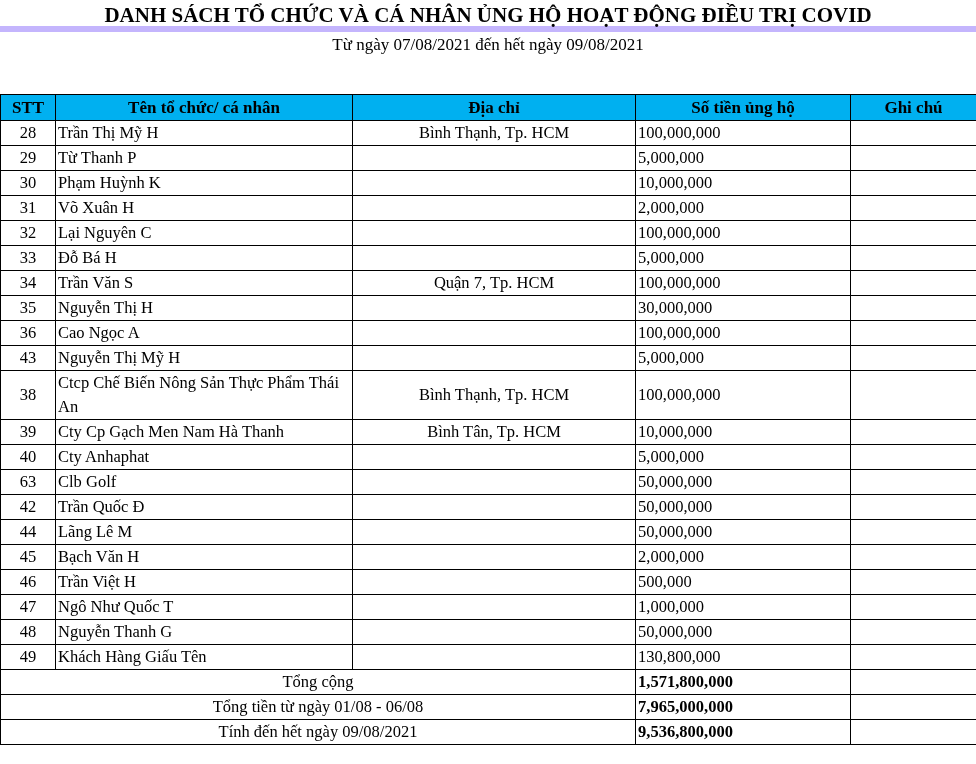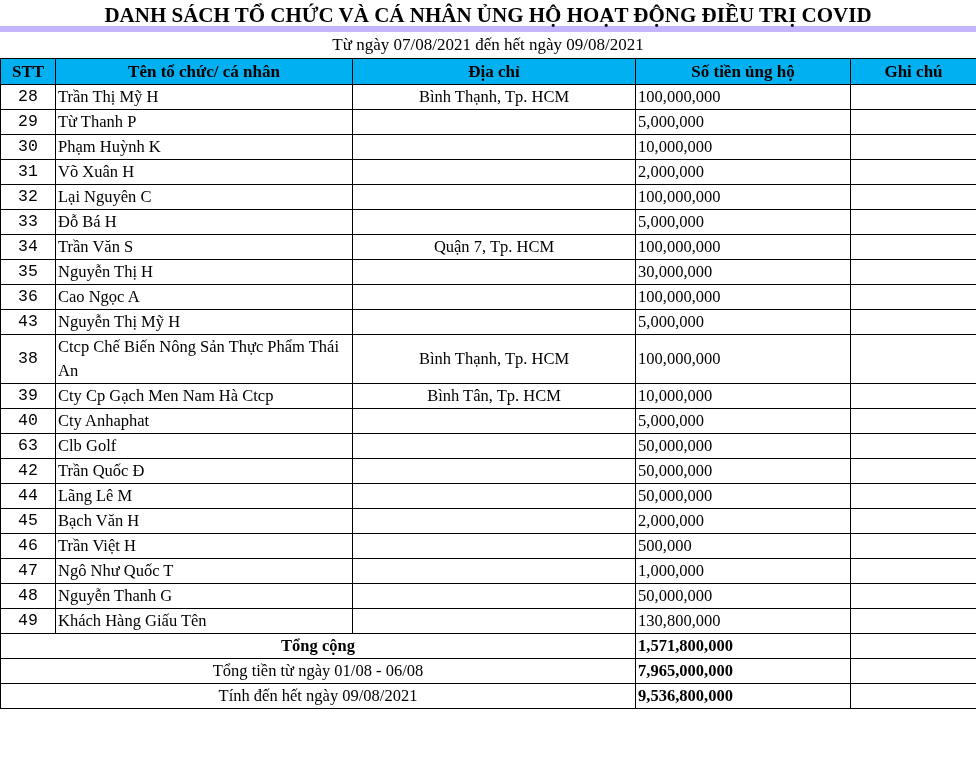--- a/index.html
+++ b/index.html
@@ -24,43 +24,44 @@
     height: 26px;
     line-height: 26px;
     text-align: center;
     font-size: 17px;
   }
   table.donations {
     width: 976px;
     border-collapse: collapse;
     table-layout: fixed;
     font-size: 16.5px;
+    margin-top: 36px;
   }
   table.donations th,
   table.donations td {
     border: 1px solid #000000;
     padding: 0 2px;
     overflow: hidden;
   }
   table.donations th {
     background: #00B0F0;
     font-size: 17px;
     font-weight: bold;
     height: 26px;
     text-align: center;
   }
   table.donations td { height: 25px; line-height: 1.45; }
-  td.stt  { text-align: center; font-family: Liberation Mono, monospace; }
+  td.stt  { text-align: center; }
   td.name { text-align: left; padding-left: 6px; }
   td.addr { text-align: center; }
   td.amt  { padding-right: 9px; }
   td.note { }
   tfoot td.label { text-align: center; }
   tfoot td.amt   { font-weight: bold; }
-  tfoot td.label.bold { font-weight: bold; }
+  tfoot td.label.bold { font-weight: normal; }
   tfoot td { border-width: 2px 1px; }
 </style>
 </head>
 <body>
 
 <div class="title">DANH SÁCH TỔ CHỨC VÀ CÁ NHÂN ỦNG HỘ HOẠT ĐỘNG ĐIỀU TRỊ COVID</div>
 <div class="subtitle">Từ ngày 07/08/2021 đến hết ngày 09/08/2021</div>
 
 <table class="donations">
   <colgroup>
@@ -152,21 +153,21 @@
       </tr>
       <tr>
         <td class="stt">38</td>
         <td class="name">Ctcp Chế Biến Nông Sản Thực Phẩm Thái An</td>
         <td class="addr">Bình Thạnh, Tp. HCM</td>
         <td class="amt">100,000,000</td>
         <td class="note"></td>
       </tr>
       <tr>
         <td class="stt">39</td>
-        <td class="name">Cty Cp Gạch Men Nam Hà Ctcp</td>
+        <td class="name">Cty Cp Gạch Men Nam Hà Thanh</td>
         <td class="addr">Bình Tân, Tp. HCM</td>
         <td class="amt">10,000,000</td>
         <td class="note"></td>
       </tr>
       <tr>
         <td class="stt">40</td>
         <td class="name">Cty Anhaphat</td>
         <td class="addr"></td>
         <td class="amt">5,000,000</td>
         <td class="note"></td>

